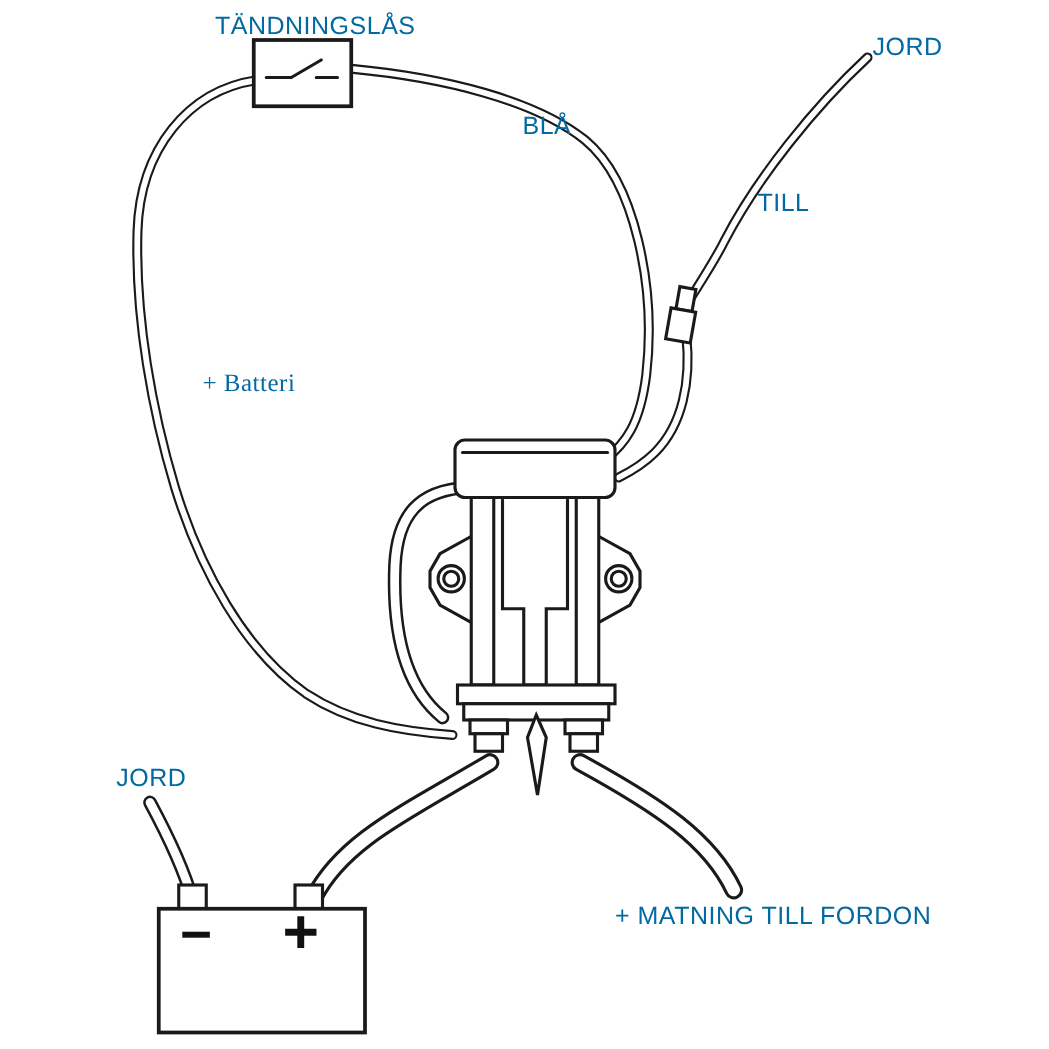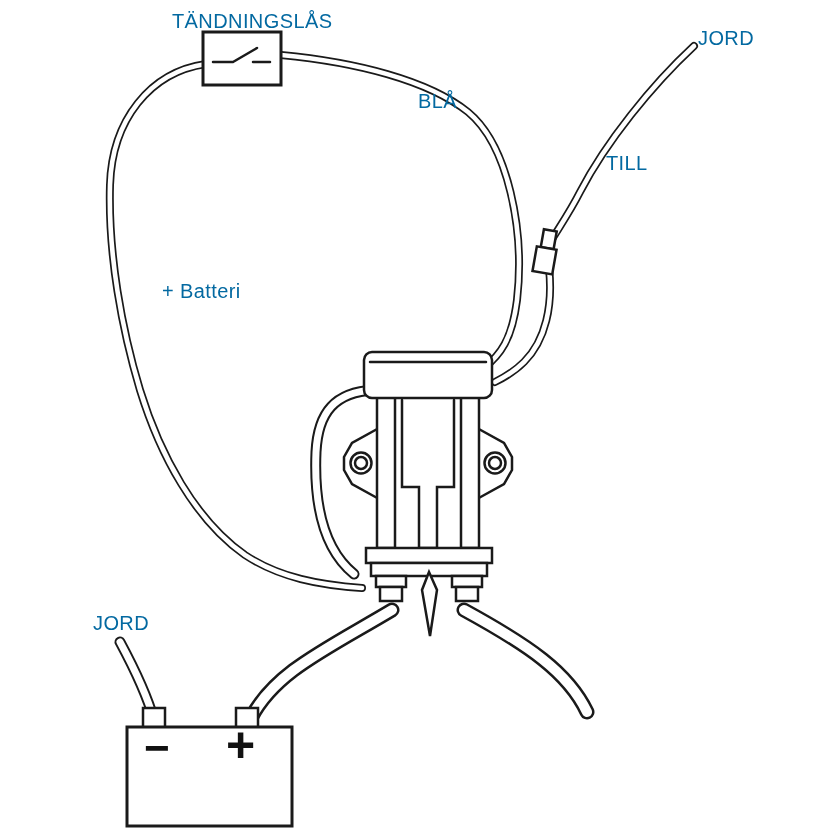--- a/index.html
+++ b/index.html
@@ -135,22 +135,23 @@
   </svg>
 
   <div class="lbl" style="left:172px; top:10px;">TÄNDNINGSLÅS</div>
 
   <div class="lbl" style="left:698px; top:27px;">JORD</div>
 
   <div class="lbl" style="left:370px; top:90px;margin-left:48px;">BLÅ</div>
 
   <div class="lbl" style="left:606px; top:152px;">TILL</div>
 
-  <div class="lbl" style="left:162px; top:280px;">+ Batteri</div>
+  <div class="lbl" style="left:162px; top:296px;font-family:Liberation Serif, serif;">+ Batteri</div>
 
   <div class="lbl" style="left:93px; top:612px;">JORD</div>
 
+  <div class="lbl" style="left:492px; top:722px;">+ MATNING TILL FORDON</div>
 
   <div class="sym minus" style="left:144px; top:726px;">−</div>
 
   <div class="sym plus" style="left:226px; top:720px;">+</div>
 
 </div>
 
 </body></html>

